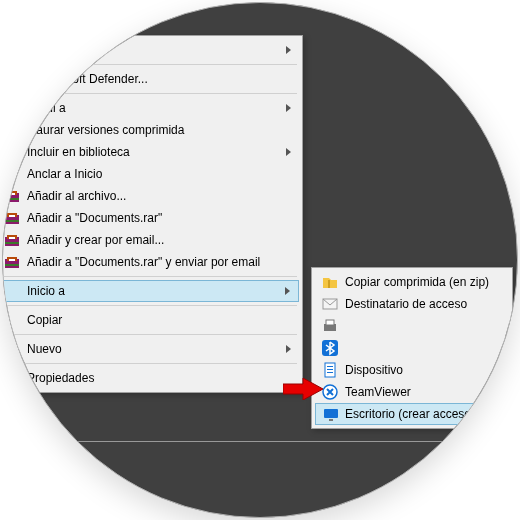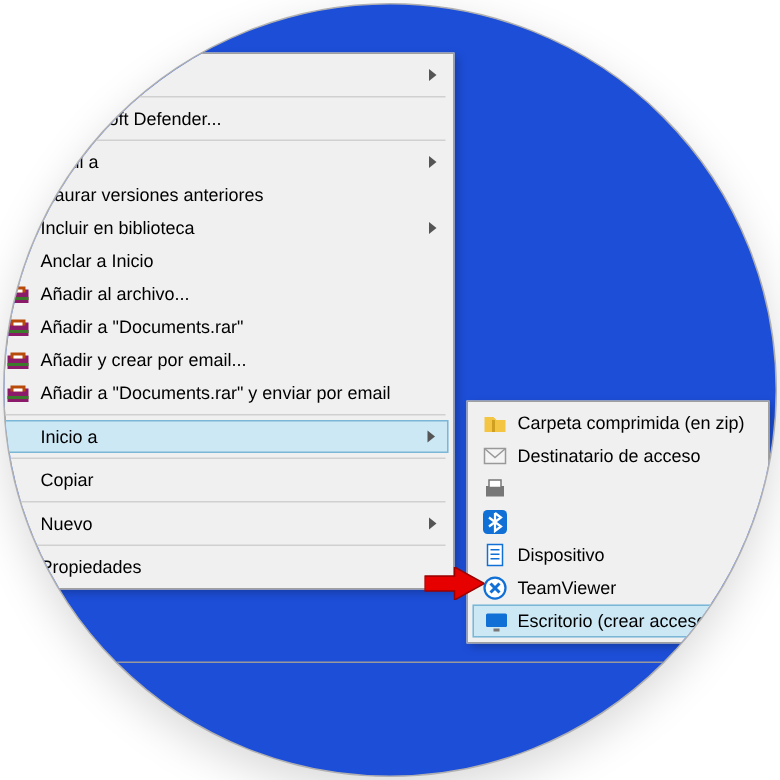--- a/index.html
+++ b/index.html
@@ -12,21 +12,21 @@
     background: #fff;
     position: relative;
     overflow: hidden;
   }
   .circle-frame {
     position: absolute;
     top: 2px; left: 2px; right: 2px; bottom: 2px;
     border: 1px solid #b0b0b0;
     border-radius: 50%;
     overflow: hidden;
-    background: #1d4ed8;
+    background: #404040;
     box-shadow: 0 10px 30px rgba(0,0,0,0.15);
   }
   .menu {
     position: absolute;
     background: #f0f0f0;
     border: 1px solid #a0a0a0;
     box-shadow: 2px 2px 6px rgba(0,0,0,0.25);
     padding: 3px;
   }
   .menu.main {
@@ -102,21 +102,21 @@
       <div class="sep"></div>
       <div class="item">
         <span>n Microsoft Defender...</span>
       </div>
       <div class="sep"></div>
       <div class="item">
         <span>email a</span>
         <span class="arrow"></span>
       </div>
       <div class="item">
-        <span>staurar versiones anteriores</span>
+        <span>staurar versiones comprimida</span>
       </div>
       <div class="item">
         <span>Incluir en biblioteca</span>
         <span class="arrow"></span>
       </div>
       <div class="item">
         <span>Anclar a Inicio</span>
       </div>
       <div class="item">
         <span class="ic">
@@ -182,21 +182,21 @@
       </div>
     </div>
   <div class="menu sub" id="sub-menu">
       <div class="item">
         <span class="ic">
           <svg viewBox="0 0 16 16">
             <path d="M1 4h6l2 2h6v8H1z" fill="#f4c542"></path>
             <rect x="6" y="6" width="2" height="8" fill="#d0a020"></rect>
           </svg>
         </span>
-        <span>Carpeta comprimida (en zip)</span>
+        <span>Copiar comprimida (en zip)</span>
       </div>
       <div class="item">
         <span class="ic">
           <svg viewBox="0 0 16 16">
             <rect x="1" y="3" width="14" height="10" fill="#f4f4f4" stroke="#999"></rect>
             <polyline points="1,3 8,9 15,3" fill="none" stroke="#999"></polyline>
           </svg>
         </span>
         <span>Destinatario de acceso</span>
       </div>

